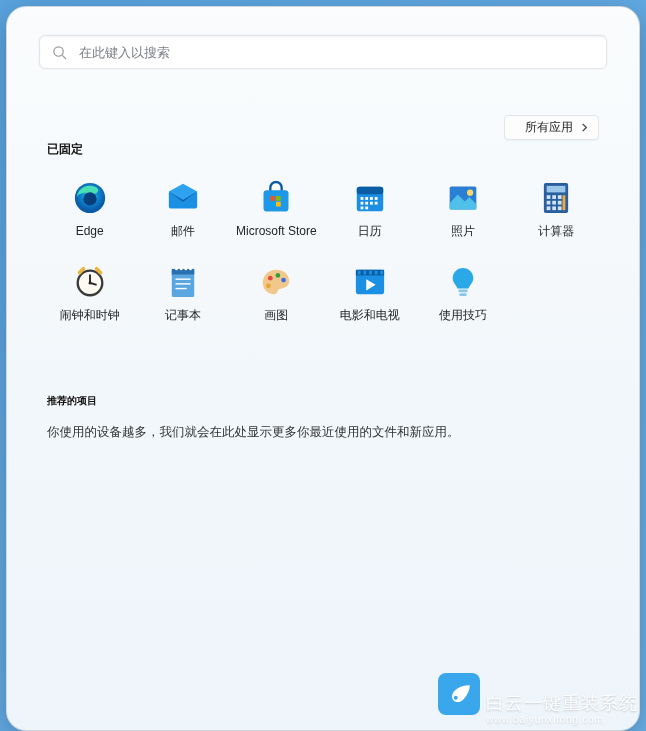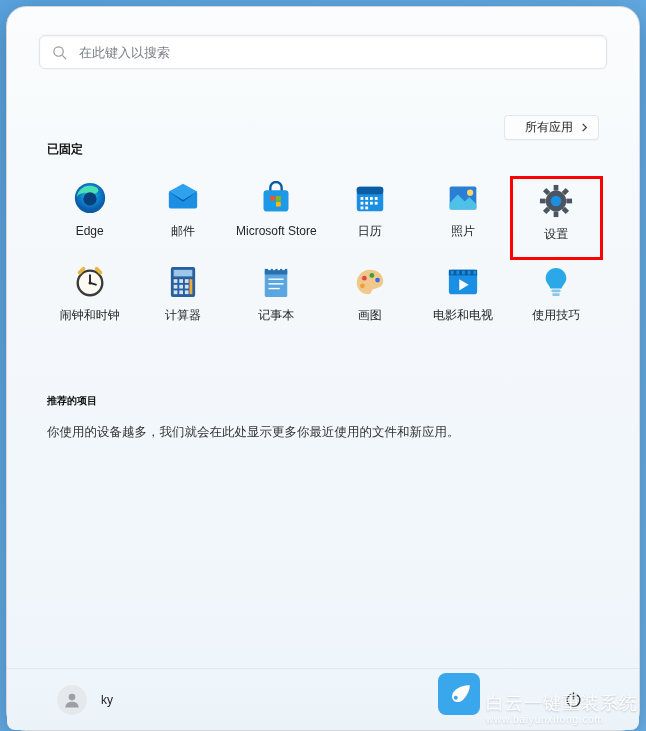--- a/index.html
+++ b/index.html
@@ -225,56 +225,20 @@
       <div class="app-icon">
         <svg width="32" height="32" viewBox="0 0 36 36">
             <rect x="3" y="5" width="30" height="26" rx="2" fill="#2a7fd4"></rect>
             <path d="M3 24 L12 14 L20 22 L25 17 L33 25 V31 H3 Z" fill="#4fc0e8"></path>
             <circle cx="26" cy="12" r="3.5" fill="#ffd766"></circle>
           </svg>
       </div>
       <div class="app-label">照片</div>
     </div>
 
-    <div class="app-tile highlighted">
-      <div class="app-icon">
-        <svg width="34" height="34" viewBox="0 0 36 36">
-            <g fill="#4a5561">
-              <circle cx="18" cy="18" r="11"></circle>
-              <g transform="translate(18,18)">
-                <rect x="-2.5" y="-17" width="5" height="6"></rect>
-                <rect x="-2.5" y="11" width="5" height="6"></rect>
-                <rect x="-17" y="-2.5" width="6" height="5"></rect>
-                <rect x="11" y="-2.5" width="6" height="5"></rect>
-                <g transform="rotate(45)">
-                  <rect x="-2.5" y="-17" width="5" height="6"></rect>
-                  <rect x="-2.5" y="11" width="5" height="6"></rect>
-                  <rect x="-17" y="-2.5" width="6" height="5"></rect>
-                  <rect x="11" y="-2.5" width="6" height="5"></rect>
-                </g>
-              </g>
-            </g>
-            <circle cx="18" cy="18" r="5.5" fill="#1a8fe3"></circle>
-          </svg>
-      </div>
-      <div class="app-label">设置</div>
-    </div>
-
-    <div class="app-tile">
-      <div class="app-icon">
-        <svg width="34" height="34" viewBox="0 0 36 36">
-            <circle cx="18" cy="19" r="13" fill="#fdfaf3" stroke="#3a3a3a" stroke-width="2.5"></circle>
-            <line x1="18" y1="19" x2="18" y2="10" stroke="#222" stroke-width="2"></line>
-            <line x1="18" y1="19" x2="25" y2="21" stroke="#222" stroke-width="2"></line>
-            <circle cx="18" cy="19" r="1.6" fill="#222"></circle>
-            <path d="M7 8 L11 4 M29 8 L25 4" stroke="#e8b73a" stroke-width="4" stroke-linecap="round"></path>
-          </svg>
-      </div>
-      <div class="app-label">闹钟和时钟</div>
-    </div>
 
     <div class="app-tile">
       <div class="app-icon">
         <svg width="28" height="34" viewBox="0 0 30 36">
             <rect x="2" y="2" width="26" height="32" rx="2" fill="#2a5f9e"></rect>
             <rect x="5" y="5" width="20" height="7" fill="#9cc7ea"></rect>
             <g fill="#cfe3f4">
               <rect x="5" y="15" width="4" height="4"></rect>
               <rect x="11" y="15" width="4" height="4"></rect>
               <rect x="17" y="15" width="4" height="4"></rect>
@@ -286,20 +250,33 @@
               <rect x="17" y="27" width="4" height="4"></rect>
             </g>
             <rect x="22" y="15" width="3" height="16" fill="#f4a93a"></rect>
           </svg>
       </div>
       <div class="app-label">计算器</div>
     </div>
 
     <div class="app-tile">
       <div class="app-icon">
+        <svg width="34" height="34" viewBox="0 0 36 36">
+            <circle cx="18" cy="19" r="13" fill="#fdfaf3" stroke="#3a3a3a" stroke-width="2.5"></circle>
+            <line x1="18" y1="19" x2="18" y2="10" stroke="#222" stroke-width="2"></line>
+            <line x1="18" y1="19" x2="25" y2="21" stroke="#222" stroke-width="2"></line>
+            <circle cx="18" cy="19" r="1.6" fill="#222"></circle>
+            <path d="M7 8 L11 4 M29 8 L25 4" stroke="#e8b73a" stroke-width="4" stroke-linecap="round"></path>
+          </svg>
+      </div>
+      <div class="app-label">闹钟和时钟</div>
+    </div>
+
+    <div class="app-tile">
+      <div class="app-icon">
         <svg width="30" height="34" viewBox="0 0 32 36">
             <rect x="4" y="4" width="24" height="30" rx="2" fill="#5aa6e0"></rect>
             <rect x="4" y="4" width="24" height="6" fill="#2a70b0"></rect>
             <g stroke="#fff" stroke-width="1.5">
               <line x1="8" y1="15" x2="24" y2="15"></line>
               <line x1="8" y1="20" x2="24" y2="20"></line>
               <line x1="8" y1="25" x2="20" y2="25"></line>
             </g>
             <g fill="#fff">
               <circle cx="9" cy="4" r="1.5"></circle>
@@ -355,39 +332,20 @@
       <div class="app-label">使用技巧</div>
     </div>
 
   </div>
 
   <div class="recommended">
     <div class="rec-title">推荐的项目</div>
     <div class="rec-desc">你使用的设备越多，我们就会在此处显示更多你最近使用的文件和新应用。</div>
   </div>
 
-  <div class="bottom-bar">
-    <div class="user-block">
-      <div class="avatar">
-        <svg width="20" height="20" viewBox="0 0 24 24">
-            <circle cx="12" cy="8.5" r="4" fill="#9aa0a6"></circle>
-            <path d="M4 21 C4 16 8 14 12 14 C16 14 20 16 20 21 Z" fill="#9aa0a6"></path>
-          </svg>
-      </div>
-      <div class="user-name">ky</div>
-    </div>
-    <div class="power-btn">
-      <svg width="19" height="19" viewBox="0 0 24 24">
-          <circle cx="12" cy="13" r="8" fill="none" stroke="#333" stroke-width="1.7"></circle>
-          <line x1="12" y1="3" x2="12" y2="12" stroke="#333" stroke-width="1.7"></line>
-          <rect x="9" y="1" width="6" height="5" fill="#eef5fa"></rect>
-          <line x1="12" y1="3" x2="12" y2="12" stroke="#333" stroke-width="1.7"></line>
-        </svg>
-    </div>
-  </div>
 
 </div>
 
 <div class="watermark">
   <div class="wm-logo">
     <svg width="26" height="26" viewBox="0 0 24 24">
         <path d="M22 4 C18 4 12 5 8 9 C5 12 5 16 7 18 C9 20 13 20 16 17 C20 13 22 8 22 4 Z" fill="#fff"></path>
         <circle cx="9" cy="15.5" r="1.8" fill="#3aa6eb"></circle>
       </svg>
   </div>

